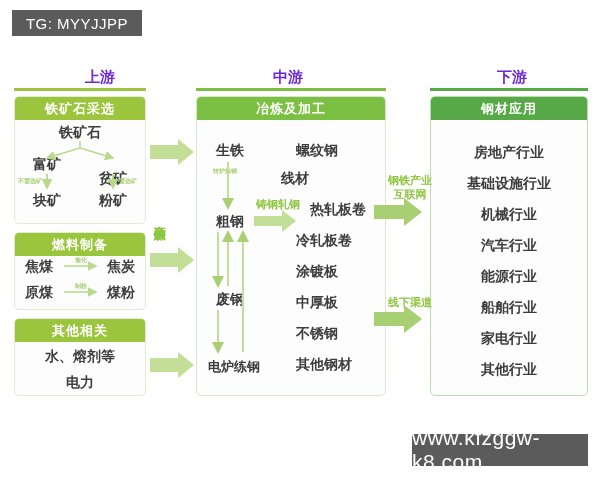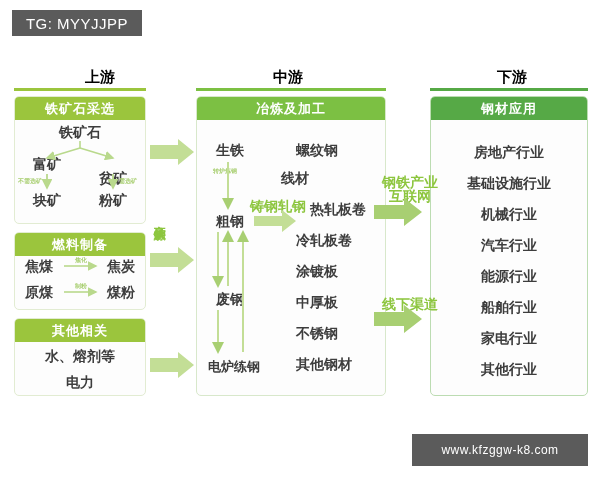--- a/index.html
+++ b/index.html
@@ -11,25 +11,25 @@
   }
   .canvas{position:absolute;left:0;top:0;width:600px;height:480px;}
 
   
   .tag{
     position:absolute;background:#5b5b5b;color:#fff;
     display:flex;align-items:center;justify-content:center;
     letter-spacing:.5px;
   }
   #tg-tag{left:12px;top:10px;width:130px;height:26px;font-size:15px;}
-  #site-tag{left:412px;top:434px;width:176px;height:32px;font-size:12px;}
+  #site-tag{left:412px;top:434px;width:176px;height:32px;font-size:21px;}
 
   
   .col-title{
-    position:absolute;font-size:15px;font-weight:bold;color:#000000;
+    position:absolute;font-size:15px;font-weight:bold;color:#6d28d9;
     text-align:center;
   }
   #t-up{left:40px;top:68px;width:120px;}
   #t-mid{left:228px;top:68px;width:120px;}
   #t-down{left:452px;top:68px;width:120px;}
 
   
   .card{
     position:absolute;background:#fdfdfd;
     border:1px solid #7f1d1d;border-radius:5px;
@@ -72,21 +72,21 @@
     position:absolute;left:0;width:158px;text-align:center;
     font-size:14px;font-weight:bold;color:#3d3d3d;white-space:nowrap;
   }
 
   
   svg.ov{position:absolute;left:0;top:0;width:600px;height:480px;
          pointer-events:none;}
 
   
   .acap{
-    position:absolute;font-size:14px;font-weight:bold;color:#8dc63f;
+    position:absolute;font-size:11px;font-weight:bold;color:#8dc63f;
     text-align:center;white-space:nowrap;line-height:1.15;
   }
   .acap.vert{
     writing-mode:vertical-rl;text-orientation:upright;
     letter-spacing:1px;font-size:12px;
   }
 </style>
 </head>
 <body>
 

